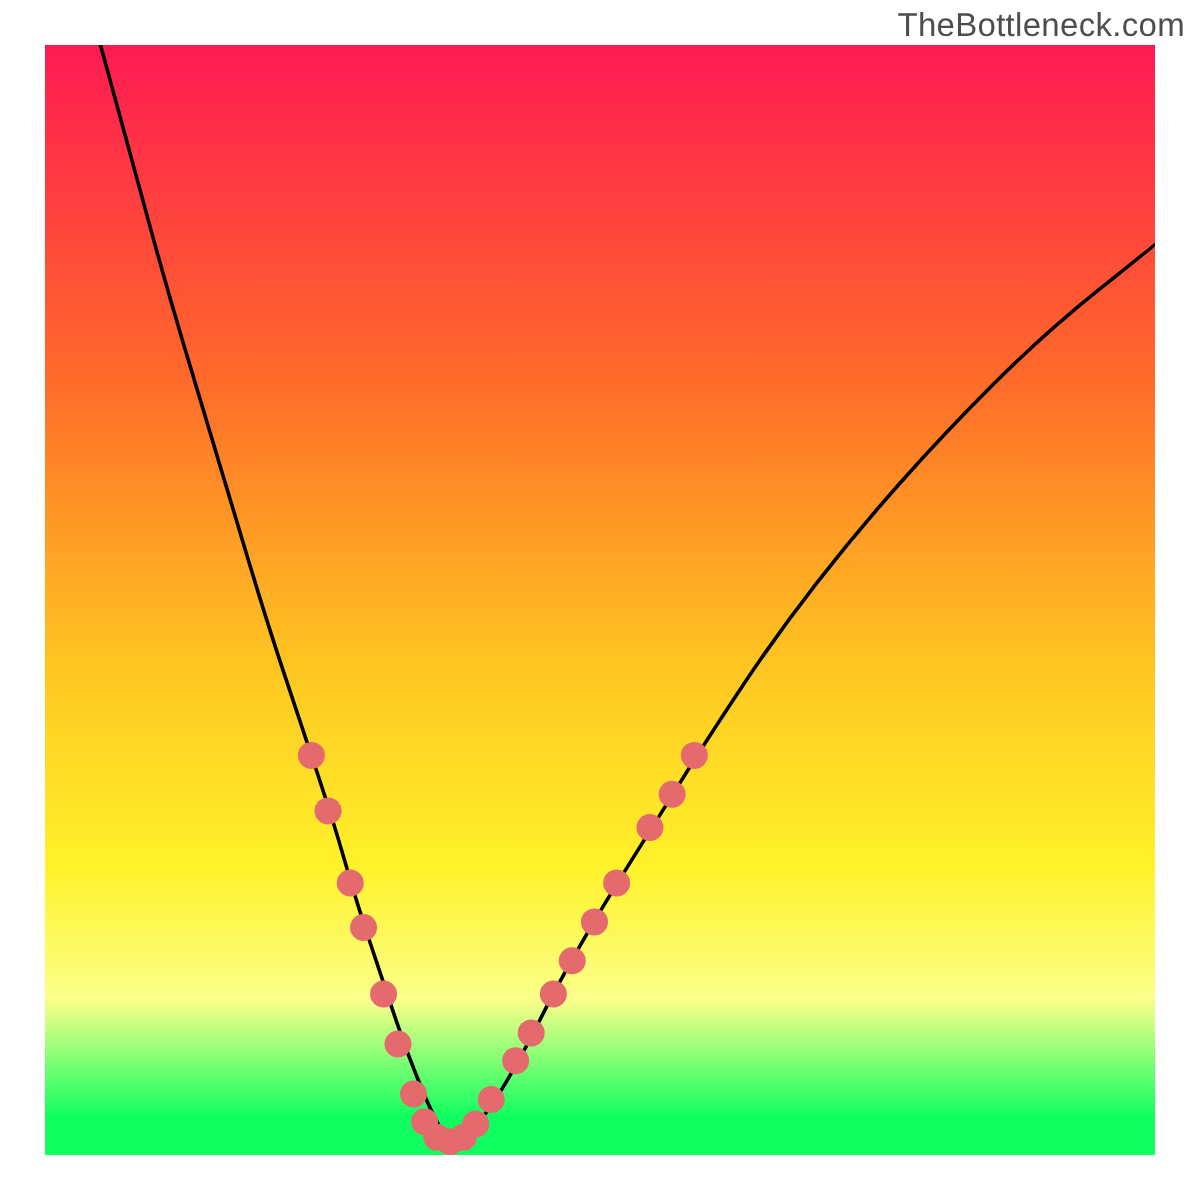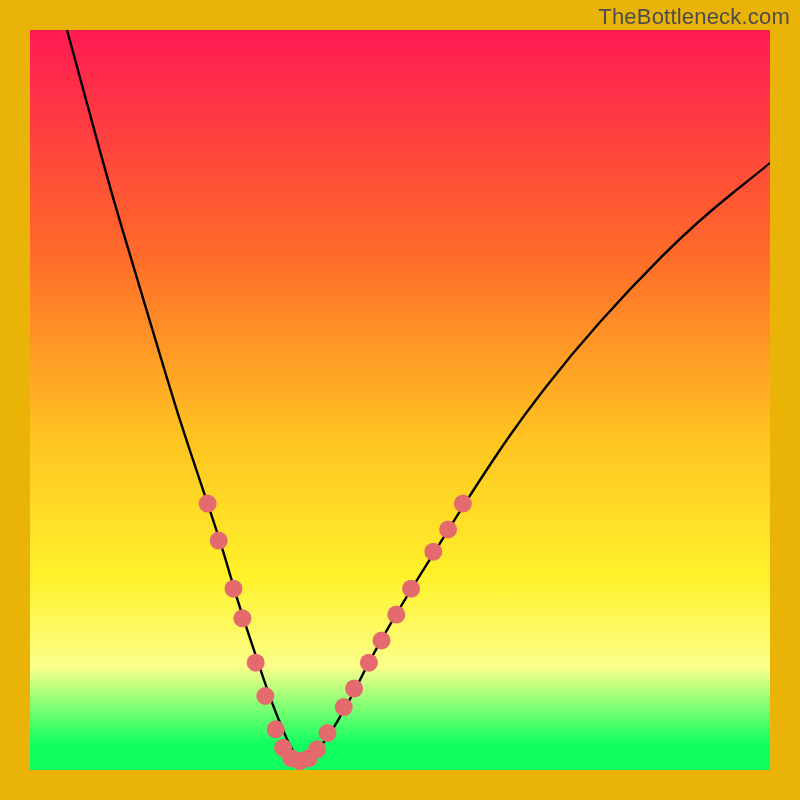--- a/index.html
+++ b/index.html
@@ -10,21 +10,21 @@
     background: #000;
     overflow: hidden;
     font-family: Arial, Helvetica, sans-serif;
   }
   .frame {
     position: absolute;
     left: 0;
     top: 0;
     width: 800px;
     height: 800px;
-    background: #eab308;
+    background: #ffffff;
   }
   .watermark {
     position: absolute;
     top: 4px;
     right: 10px;
     font-size: 22px;
     color: #4d4d4d;
     font-weight: 500;
     letter-spacing: 0.2px;
   }

